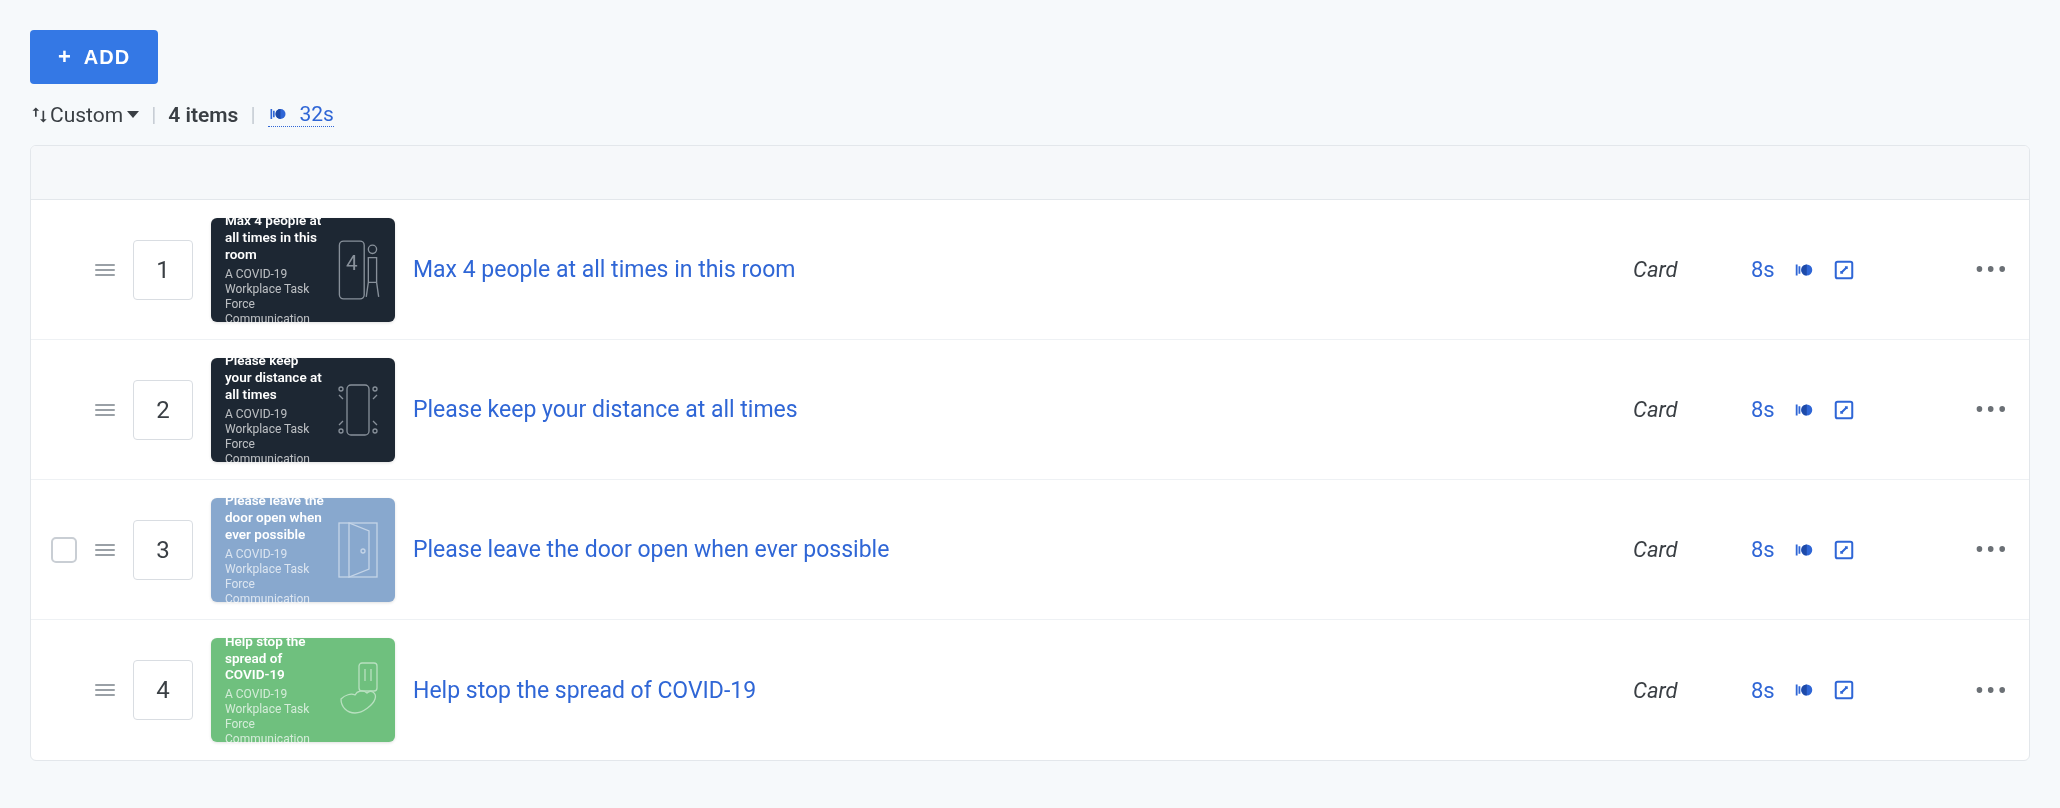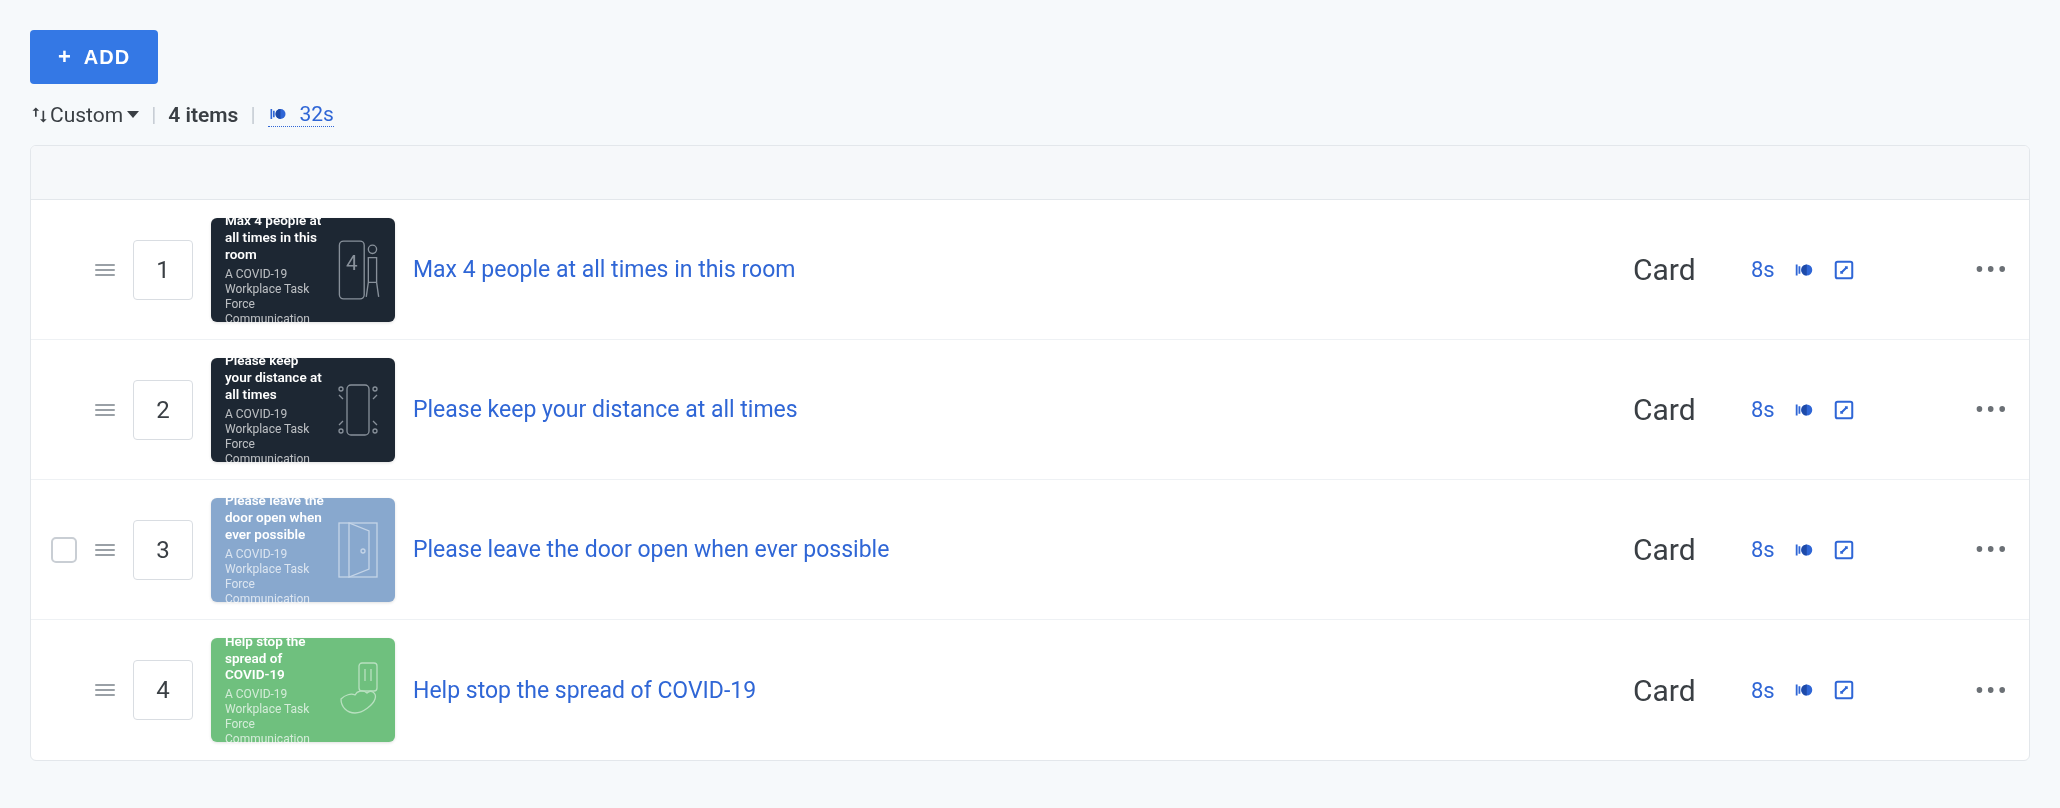--- a/index.html
+++ b/index.html
@@ -133,21 +133,22 @@
     color: #2f66d6;
     font-size: 23px;
     text-decoration: none;
     flex: 1;
     cursor: pointer;
   }
 
   .type-col {
     width: 100px;
     color: #3a3f44;
-    font-size: 30px;
+    font-size: 22px;
+    font-style: italic;
   }
 
   .duration-col {
     width: 180px;
     display: flex;
     align-items: center;
     gap: 18px;
     color: #2f66d6;
     font-size: 22px;
   }

